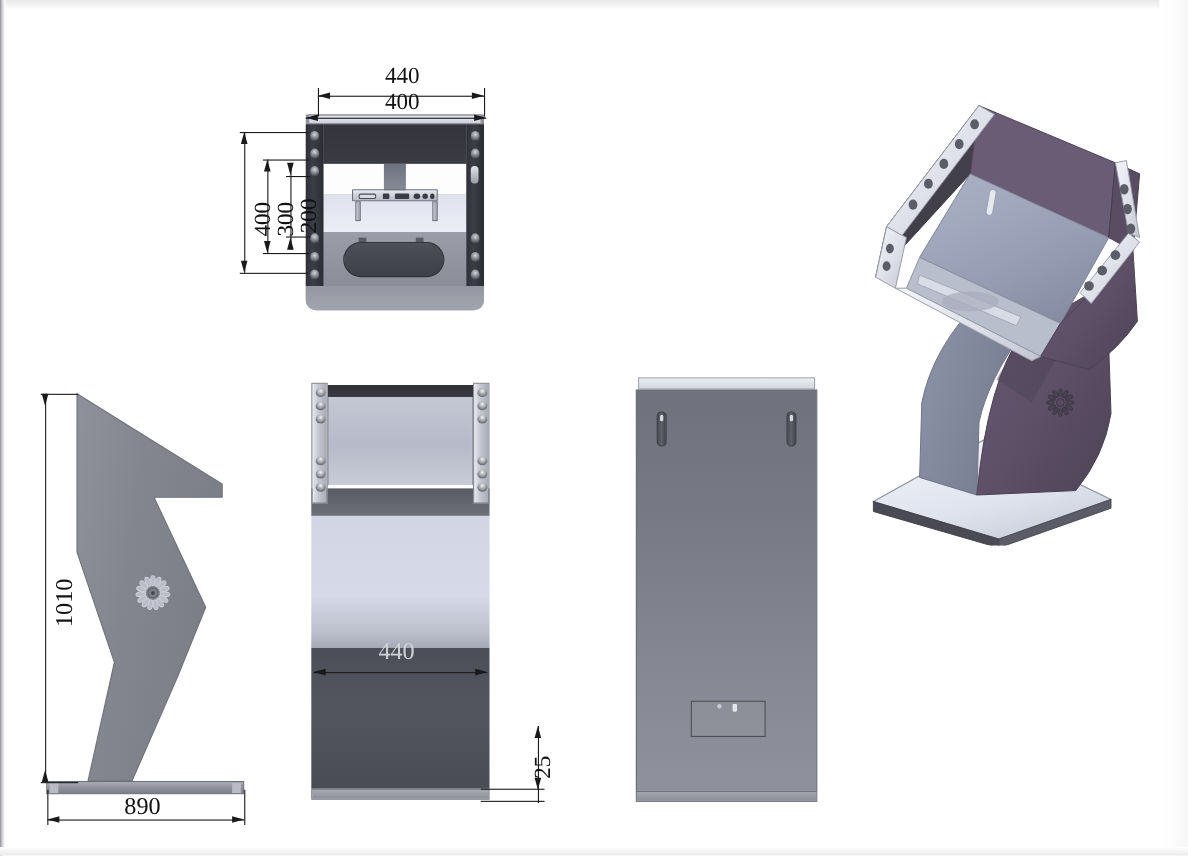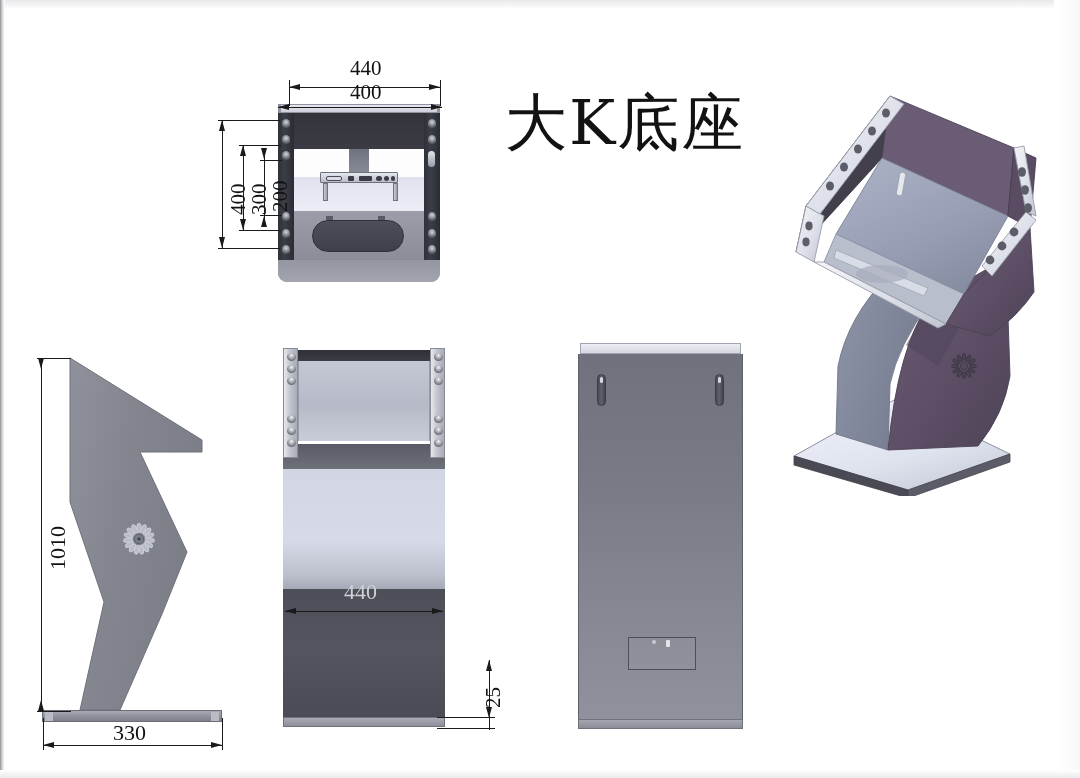--- a/index.html
+++ b/index.html
@@ -287,21 +287,20 @@
 </head>
 <body>
 
 <div id="sheet">
 
   <div class="edge-top"></div>
   <div class="edge-left"></div>
   <div class="edge-right"></div>
   <div class="edge-bottom"></div>
 
-  <div id="title">大K底座</div>
 
   <div id="top-view" class="view">
     <div class="tv-body"></div>
     <div class="tv-caplight"></div>
     <div class="tv-darkband"></div>
     <div class="tv-opening"></div>
     <div class="tv-mid-post"></div>
     <div class="tv-shelf"></div>
     <div class="tv-bracket">
       <i class="b1"></i>
@@ -424,21 +423,21 @@
     </div>
   </div>
 
   <div class="dimtxt vert" style="left:47px; top:570px; font-size:22px;">1010</div>
   <div class="vline" style="left:41px; top:358px; height:353px;"></div>
   <div class="arr down" style="left:37.5px; top:358px;"></div>
   <div class="arr up" style="left:37.5px; top:700px;"></div>
   <div class="exth" style="left:37px; top:358px; width:34px;"></div>
   <div class="exth" style="left:37px; top:711px; width:34px;"></div>
 
-  <div class="dimtxt" style="left:113px; top:722px; font-size:22px;">330</div>
+  <div class="dimtxt" style="left:113px; top:722px; font-size:22px;">890</div>
   <div class="hline" style="left:43px; top:745px; width:179px;"></div>
   <div class="arr left" style="left:43px; top:741.5px;"></div>
   <div class="arr right" style="left:211px; top:741.5px;"></div>
   <div class="ext" style="left:43px;  top:718px; height:32px;"></div>
   <div class="ext" style="left:222px; top:718px; height:32px;"></div>
 
   <div id="front-view" class="view">
     <div class="fv-band-dark"></div>
     <div class="fv-band-light"></div>
     <div class="fv-lower"></div>

